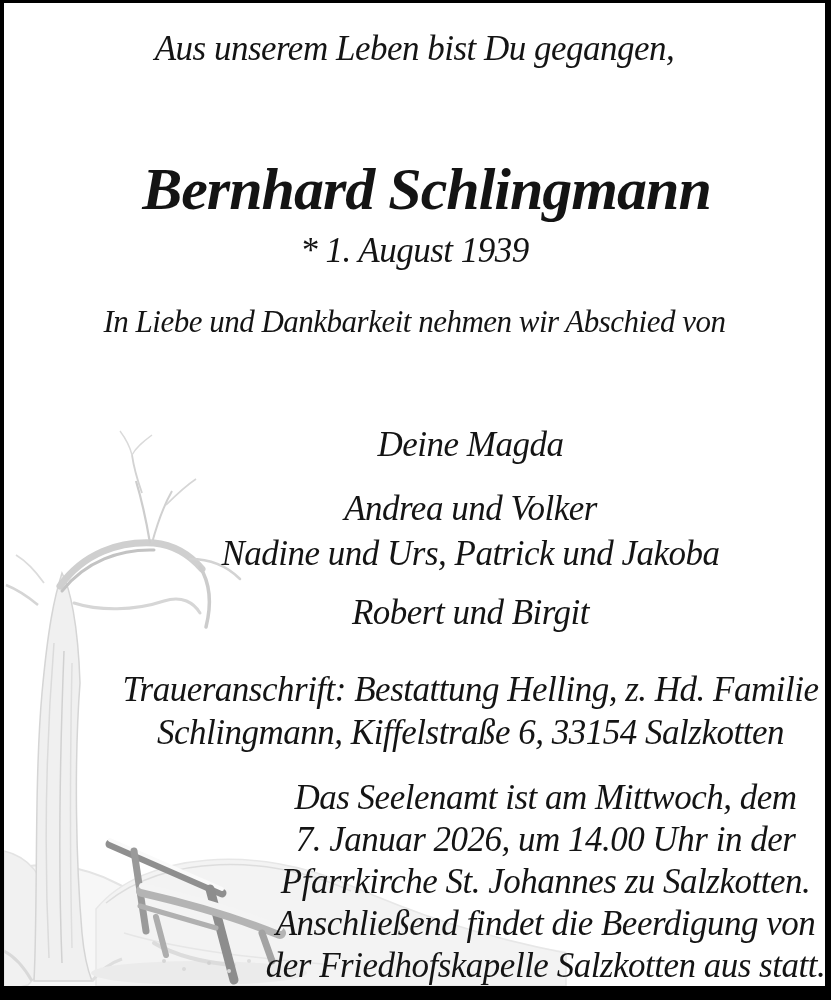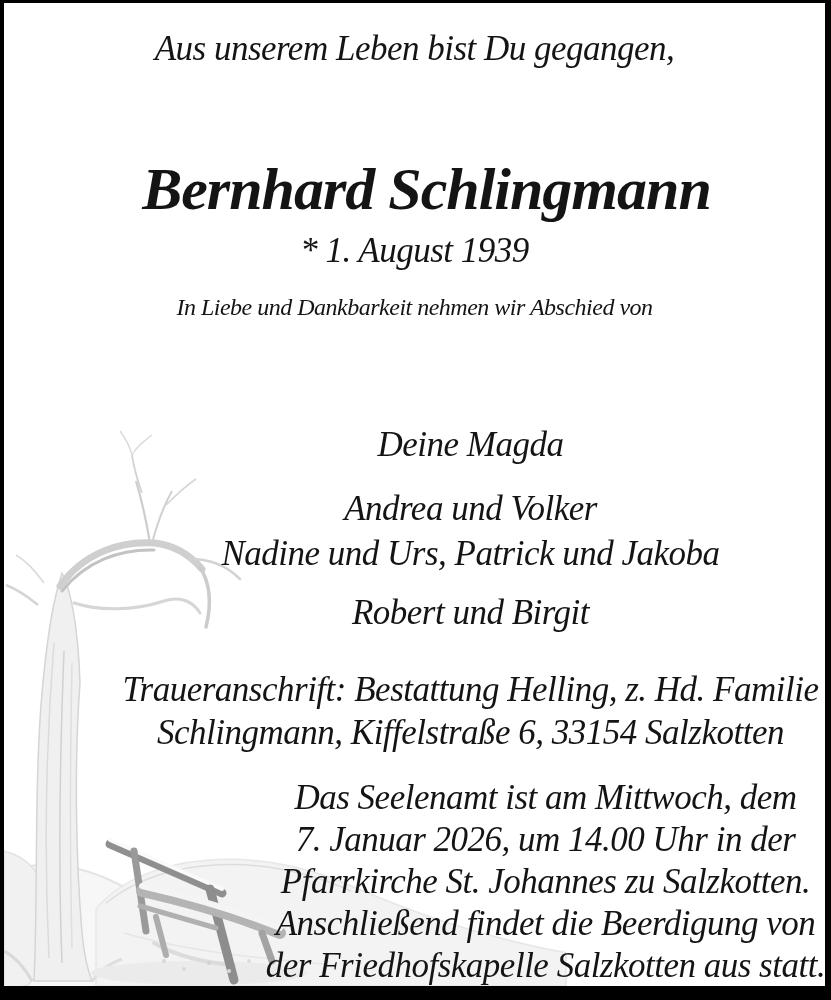--- a/index.html
+++ b/index.html
@@ -29,21 +29,21 @@
     width: 100%;
     text-align: center;
     z-index: 2;
     letter-spacing: -0.5px;
     white-space: nowrap;
   }
   .epigraph   { top: 24px;  font-size: 35px; line-height: 43px; }
   .name       { top: 138px; font-size: 60px; line-height: 72px; font-weight: 700; letter-spacing: -1px; margin: 12px; }
   .dates      { top: 226px; font-size: 35px; line-height: 44px;
                 display: flex; justify-content: center; gap: 62px; }
-  .farewell   { top: 283px; font-size: 24px; line-height: 43px; }
+  .farewell   { top: 297px; font-size: 31px; line-height: 43px; }
   .mourner0   { top: 420px; font-size: 35px; line-height: 43px; transform: translateX(56px); }
   .mourner12  { top: 483px; font-size: 35px; line-height: 45px; transform: translateX(56px); }
   .mourner3   { top: 588px; font-size: 35px; line-height: 43px; transform: translateX(56px); }
   .address    { top: 665px; font-size: 35px; line-height: 43px; transform: translateX(56px); }
   .service    { top: 774px; font-size: 35px; line-height: 42px; transform: translateX(131px); }
 </style>
 </head>
 <body>
 
 <div class="page">

